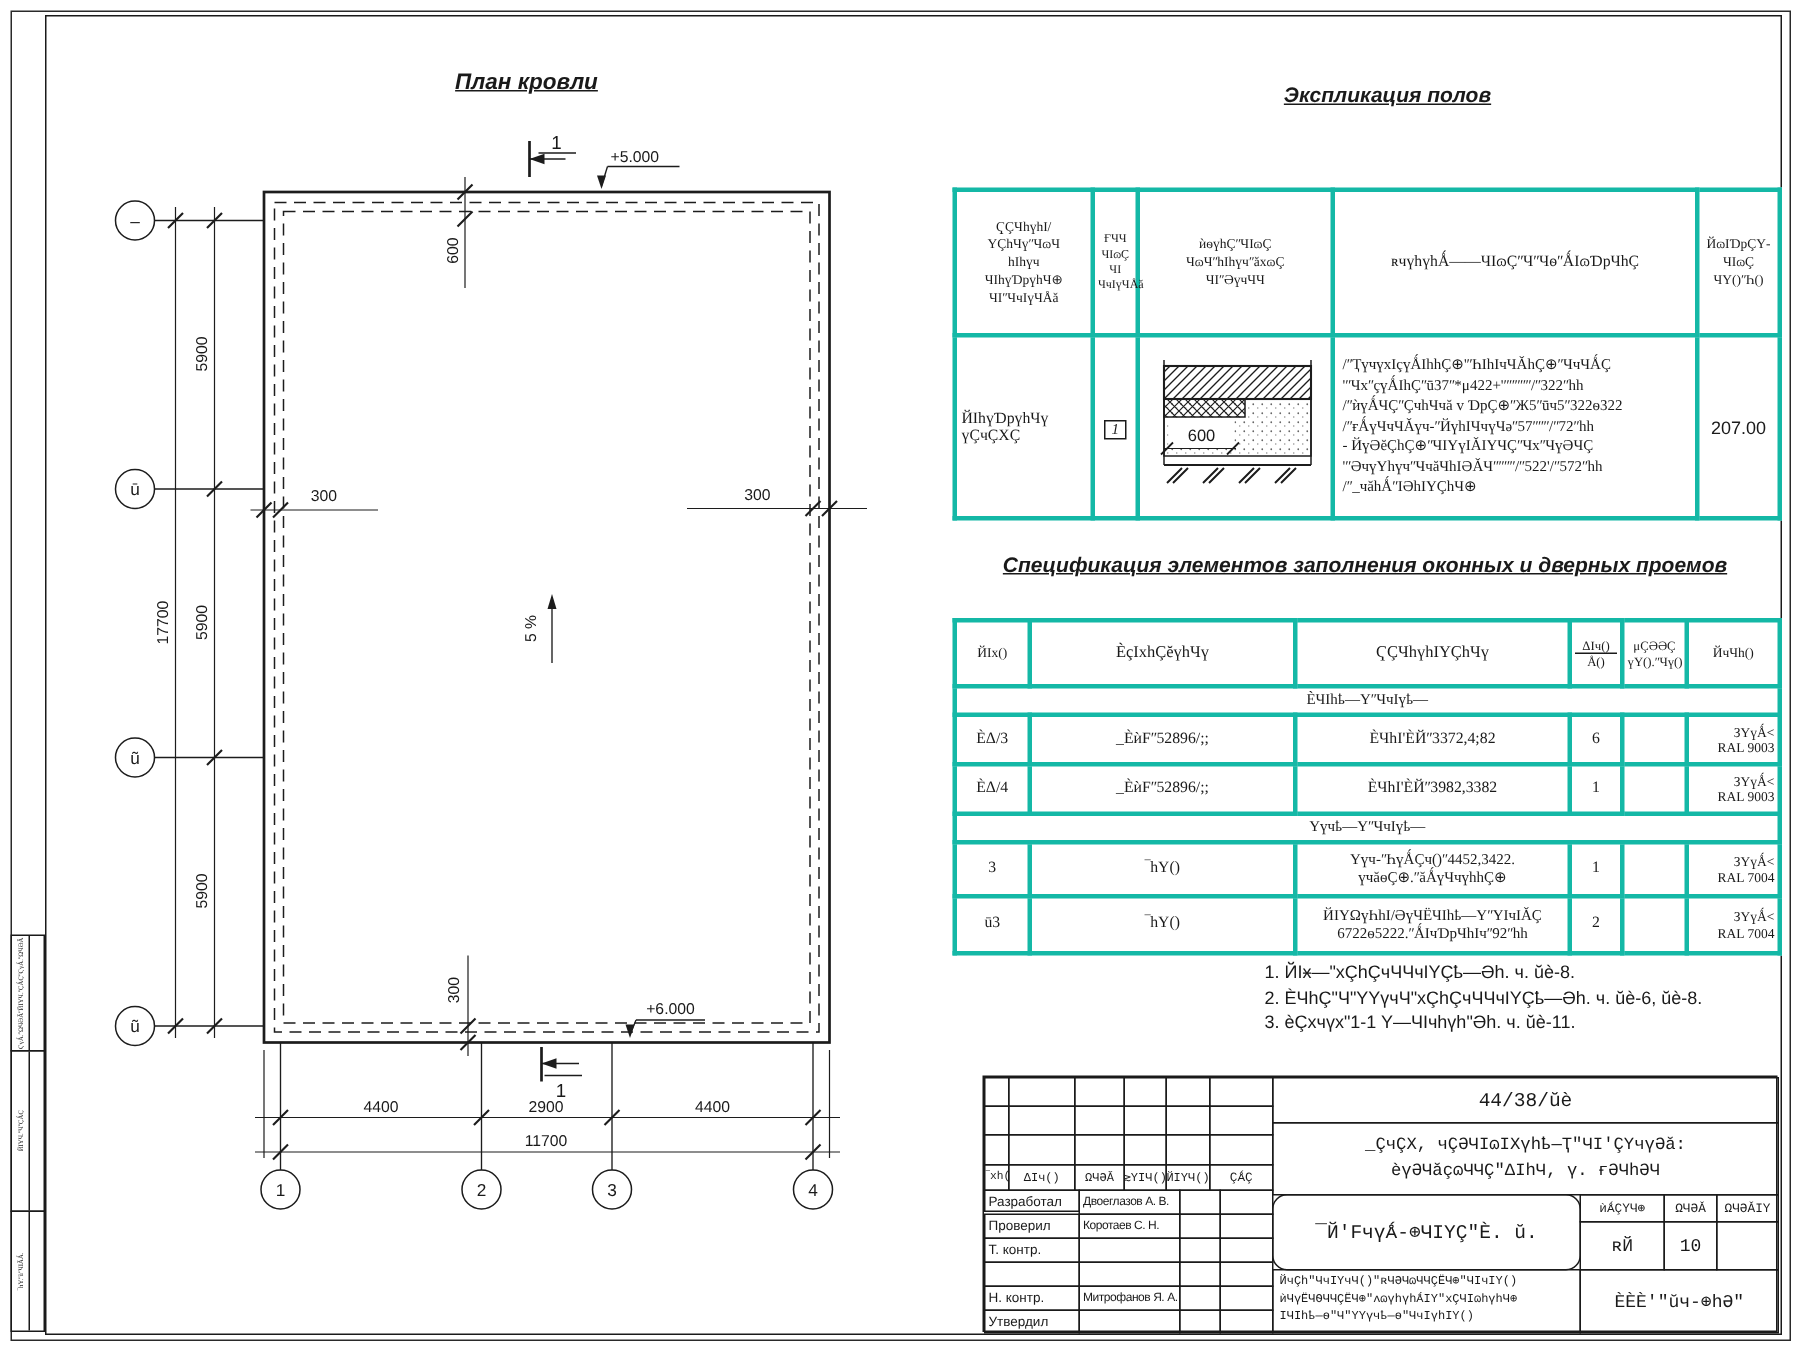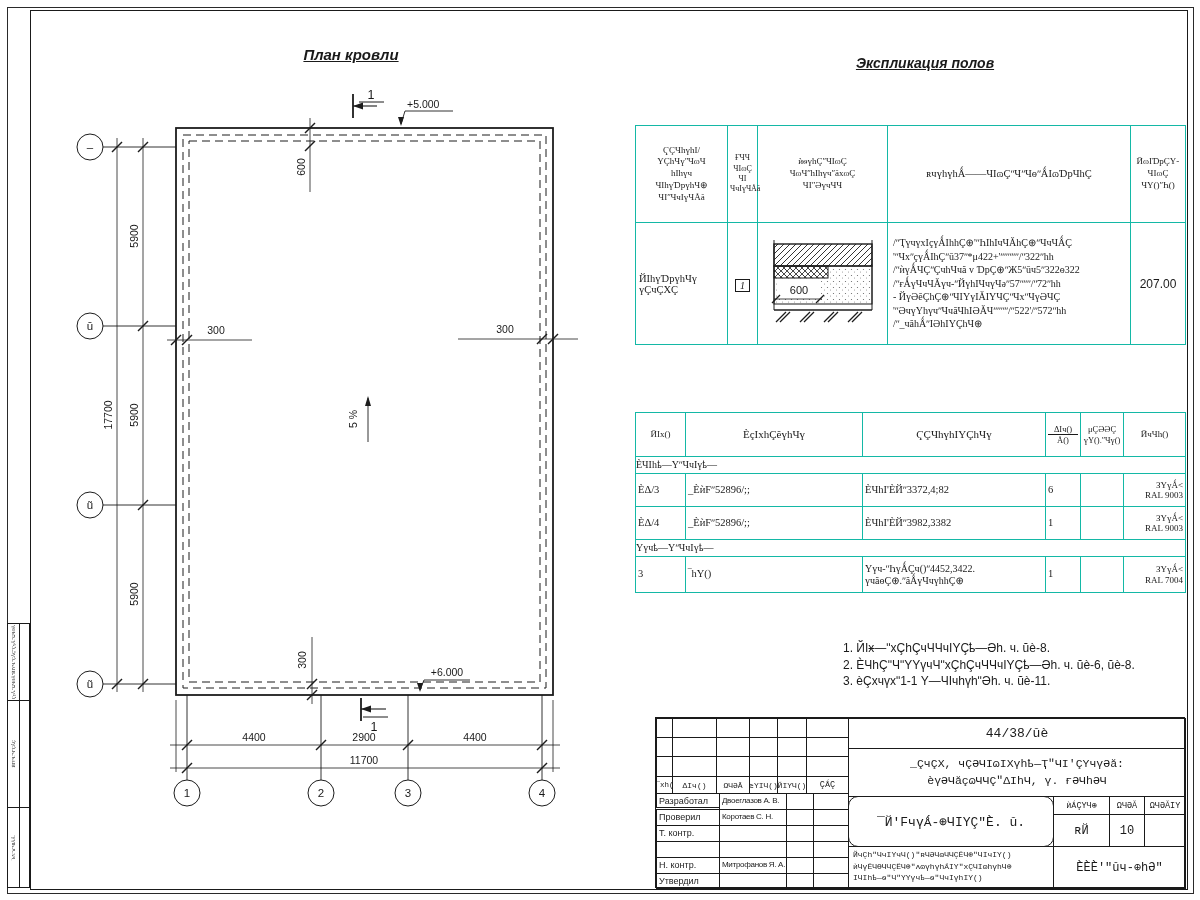--- a/index.html
+++ b/index.html
@@ -20,32 +20,32 @@
 
   .plan-svg{position:absolute;left:0;top:0;}
   .plan-svg text{font-family:"Liberation Sans",sans-serif;fill:#1a1a1a;}
   .dimt{font-size:10.5px;}
   .bubt{font-size:11.5px;}
   .sect{font-size:12.5px;}
 
   
   table{border-collapse:collapse;table-layout:fixed;}
   .t1,.t2{position:absolute;background:#fff;}
-  .t1 td,.t1 th,.t2 td,.t2 th{border:1px solid #14b8a6;padding:1px 2px;vertical-align:middle;
+  .t1 td,.t1 th,.t2 td,.t2 th{border:3px solid #14b8a6;padding:1px 2px;vertical-align:middle;
       font-family:"Liberation Serif",serif;font-weight:normal;}
   .t1{left:635px;top:125px;width:550px;}
   .t2{left:635px;top:412px;width:550px;}
   .pre{white-space:pre-line;}
   .t1 th{font-size:9px;text-align:center;line-height:1.3;}
   .t1 .data-cell{font-size:10px;text-align:left;line-height:13.5px;padding-left:5px;}
   .t1 .room-cell{font-size:10.5px;text-align:left;padding-left:3px;}
   .t1 .area-cell{font-family:"Liberation Sans",sans-serif;font-size:12px;text-align:center;}
   .numbox{display:inline-block;border:1px solid #1a1a1a;padding:0 4px;font-size:10px;font-style:italic;}
   .t2 th{font-size:9px;text-align:center;line-height:1.2;}
-  .t2 td{font-size:10.5px;text-align:left;line-height:1.2;}
+  .t2 td{font-size:10.5px;text-align:center;line-height:1.2;}
   .t2 .grp td{font-size:10px;height:16px;padding:0;}
   .t2 .note-cell{text-align:right;font-size:9px;line-height:1.15;padding-left:4px;}
   .qty-frac div:last-child{border-top:1px solid #1a1a1a;}
 
   .notes{position:absolute;left:843px;top:640px;font-size:12px;line-height:16.5px;
          font-family:"Liberation Sans",sans-serif;}
 
   
   .tb{position:absolute;left:655px;top:717px;width:530px;height:171px;border:1.6px solid #1a1a1a;
       box-sizing:border-box;background:#fff;}
@@ -73,20 +73,21 @@
     </div>
   </div>
   <div class="strip-cell" style="top:807px;height:81px;">
     <div class="strip-inner">
       <span>‾hY.ʺŭʺЧIǍǺ.</span>
     </div>
   </div>
 
   <div class="big-title" style="left:261px;top:46px;width:180px;">План кровли</div>
   <div class="big-title" style="left:815px;top:55px;width:220px;font-size:14px;">Экспликация полов</div>
+  <div class="big-title" style="left:660px;top:368px;width:500px;font-size:14px;">Спецификация элементов заполнения оконных и дверных проемов</div>
 
   <svg class="plan-svg" width="660" height="850" viewBox="0 0 660 850">
     <g stroke="#1c1c1c" fill="none">
 
       <g>
         <rect x="176" y="128" width="377" height="567" stroke-width="1.8"></rect>
         <rect x="183" y="135" width="363" height="553" stroke-width="1" stroke-dasharray="8 5"></rect>
         <rect x="189" y="141" width="351" height="541" stroke-width="1" stroke-dasharray="8 5"></rect>
       </g>
 
@@ -356,20 +357,30 @@
     <tr style="height:36px;">
       <td>3</td>
       <td>‾hY()</td>
       <td class="pre" style="font-size:10px;">Yүч-ʺҺүǺÇч()ʺ4452,3422.
 үчăѳÇ⊕.ʺăǺүЧчүhhÇ⊕</td>
       <td>1</td>
       <td></td>
       <td class="note-cell pre">ЗYүǺ˂
 RAL 7004</td>
     </tr>
+    <tr style="height:38px;">
+      <td>ū3</td>
+      <td>‾hY()</td>
+      <td class="pre" style="font-size:10px;">ЙIYΩүҺhI/ƏүЧЁЧIhҍ—ҮʺYIчIǍÇ
+6722ѳ5222.ʺǺIчƊрЧhIчʺ92ʺhh</td>
+      <td>2</td>
+      <td></td>
+      <td class="note-cell pre">ЗYүǺ˂
+RAL 7004</td>
+    </tr>
   </tbody>
     </table>
 
   <div class="notes">
     <div>1. ЙIӿ—ʺxÇhÇчЧЧчIYÇҍ—Əh. ч. ŭè-8.</div>
     <div>2. ÈЧhÇʺЧʺYYүчЧʺxÇhÇчЧЧчIYÇҍ—Əh. ч. ŭè-6, ŭè-8.</div>
     <div>3. èÇxчүxʺ1-1 Y—ЧIчhүhʺƏh. ч. ŭè-11.</div>
   </div>
 
   <div class="tb">

